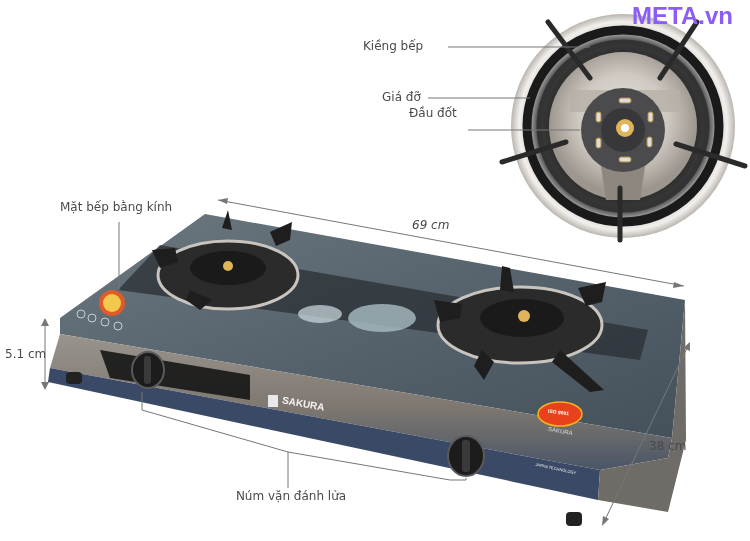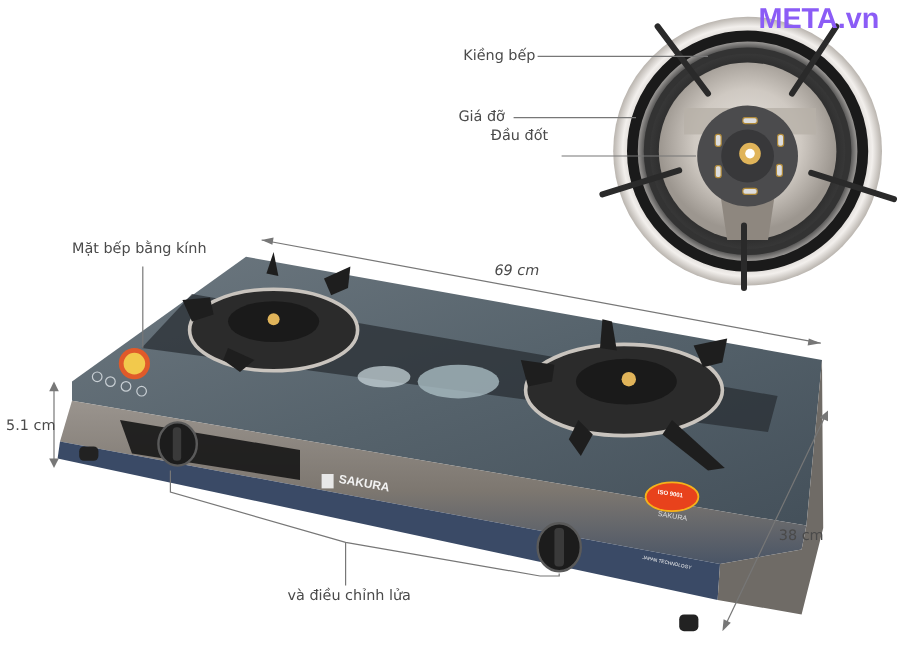--- a/index.html
+++ b/index.html
@@ -165,29 +165,29 @@
     <polygon points="684,286 674,282 673,288"></polygon>
     <polygon points="45,318 41,326 49,326"></polygon>
     <polygon points="45,390 41,382 49,382"></polygon>
     <polygon points="690,342 683,348 690,351"></polygon>
     <polygon points="602,526 603,516 609,519"></polygon>
   </g>
 </svg>
 
 <div class="watermark">META.vn</div>
 
-<div class="lbl" style="left:386px; top:39px;">Kiềng bếp</div>
+<div class="lbl" style="left:363px; top:39px;">Kiềng bếp</div>
 <div class="lbl" style="left:382px; top:90px;">Giá đỡ</div>
 <div class="lbl" style="left:409px; top:106px;">Đầu đốt</div>
 <div class="lbl" style="left:60px; top:200px;">Mặt bếp bằng kính</div>
 
 <div class="lbl" style="left:412px; top:218px;font-style:italic;">69 cm</div>
 <div class="lbl" style="left:5px; top:347px;">5.1 cm</div>
 <div class="lbl" style="left:649px; top:439px;">38 cm</div>
 
 <div class="lbl center" style="left:232px; top:489px; width:118px;">
-  <div>và điều chỉnh lửa</div>
+  <div>Núm vặn đánh lửa</div>
 </div>
 
 <div style="position:absolute; left:282px; top:398px; font-size:10px; color:#f2f2f2; transform:rotate(10deg); font-family:'Liberation Sans',sans-serif; font-weight:bold;">SAKURA</div>
 <div style="position:absolute; left:548px; top:428px; font-size:6px; color:#ddd; transform:rotate(10deg); font-family:'Liberation Sans',sans-serif;">SAKURA</div>
 <div style="position:absolute; left:548px; top:409px; font-size:5px; color:#fff; font-weight:bold; transform:rotate(8deg); font-family:'Liberation Sans',sans-serif;">ISO 9001</div>
 <div style="position:absolute; left:535px; top:466px; font-size:4px; color:#eee; transform:rotate(12deg); font-family:'Liberation Sans',sans-serif;">JAPAN TECHNOLOGY</div>
 
 </body></html>

